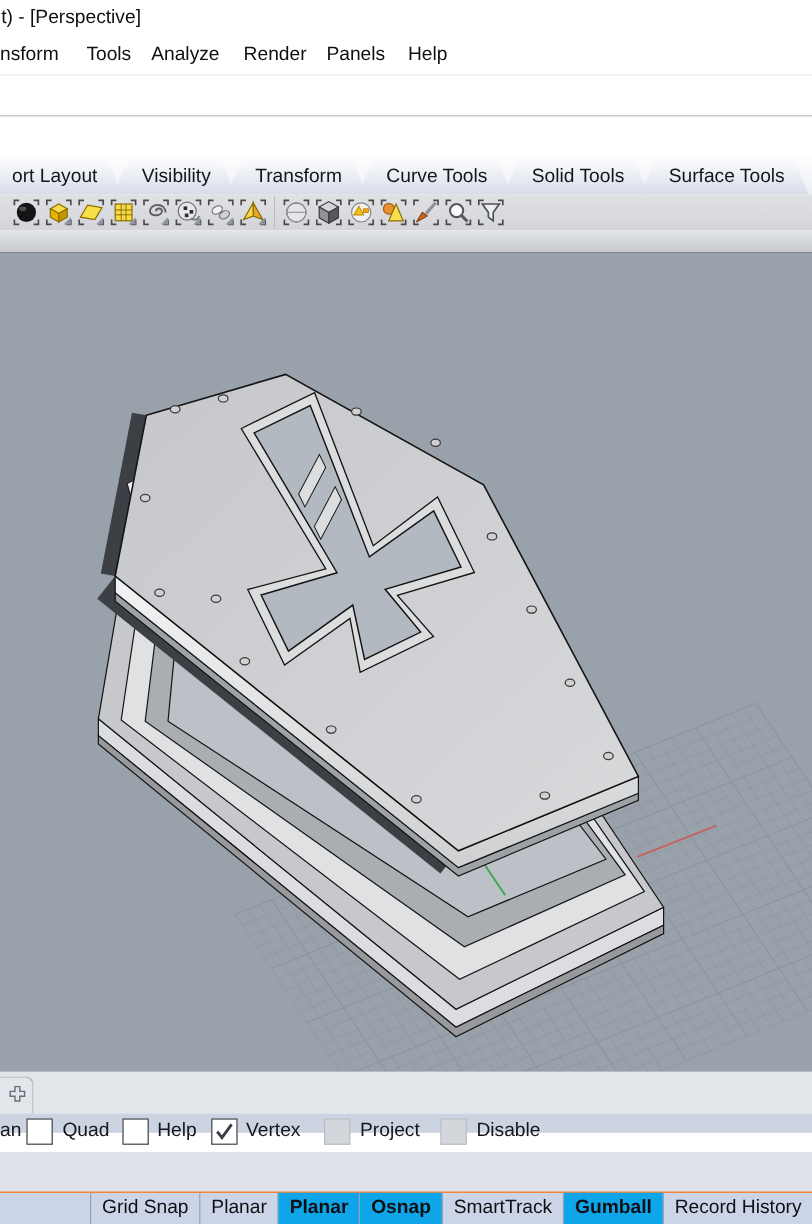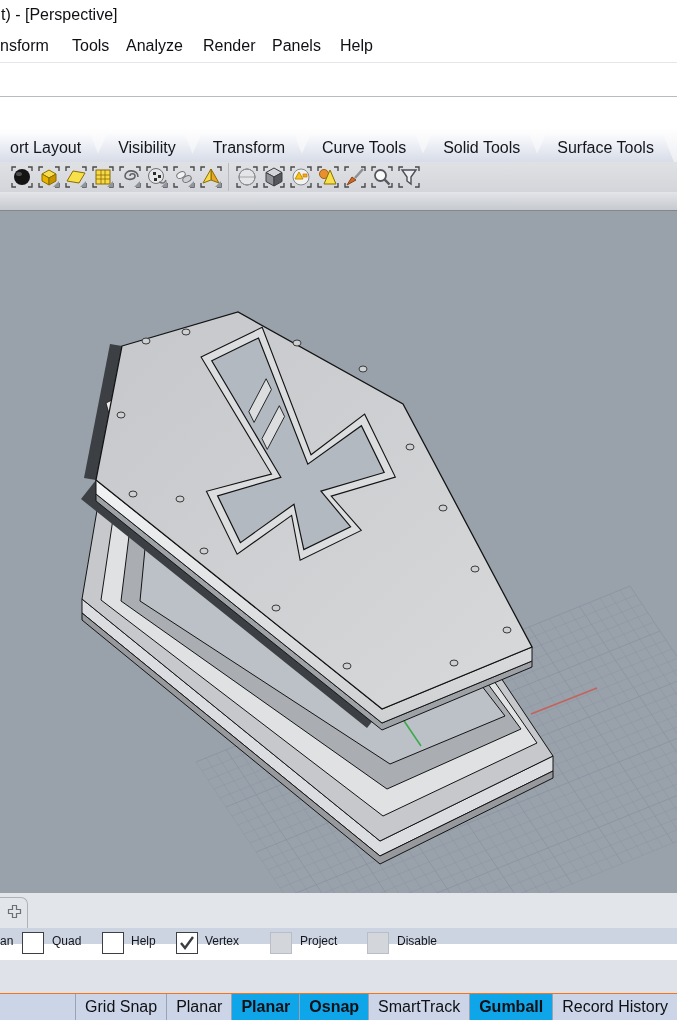--- a/index.html
+++ b/index.html
@@ -41,21 +41,21 @@
   #viewport{top:210px;height:683px;background:#99a1ab;border-top:1px solid #82878f;cursor:crosshair;}
   #viewport svg{display:block;}
 
   
   #vband{top:893px;height:35px;background:#e2e5ea;}
   #plustab{position:absolute;left:-10px;top:4px;width:36px;height:31px;
            border:1px solid #aeb2ba;border-bottom:none;border-radius:0 7px 0 0;cursor:pointer;}
   #plustab svg{margin:6px 0 0 16px;}
 
   
-  #osnap{top:928px;height:16px;background:#ccd3e1;font-size:12px;color:#14161c;}
+  #osnap{top:928px;height:16px;background:#ccd3e1;font-size:16px;color:#14161c;}
   #osnap .lbl{position:absolute;top:6px;cursor:default;}
   .cb{position:absolute;top:4px;width:20px;height:20px;background:#ffffff;
       border:1px solid #3c3f46;cursor:pointer;}
   .cb.gray{background:#d3d6db;border:1px solid #b9bdc5;}
   .cb svg{display:block;margin:1px 0 0 1px;}
 
   #gapband{top:960px;height:33px;background:#dfe2e9;}
 
   
   #statusbar{top:993px;height:27px;background:#cbd5e7;border-top:1px solid #f97316;

